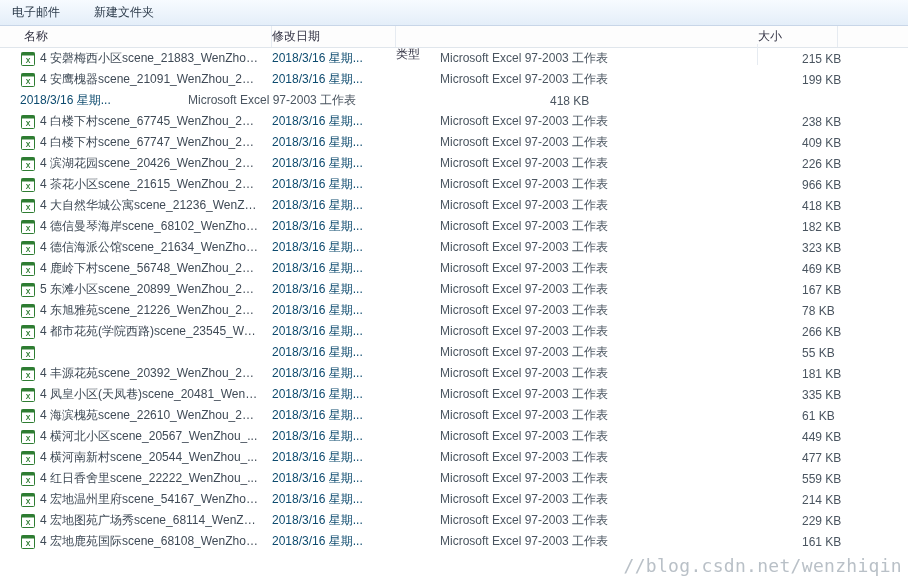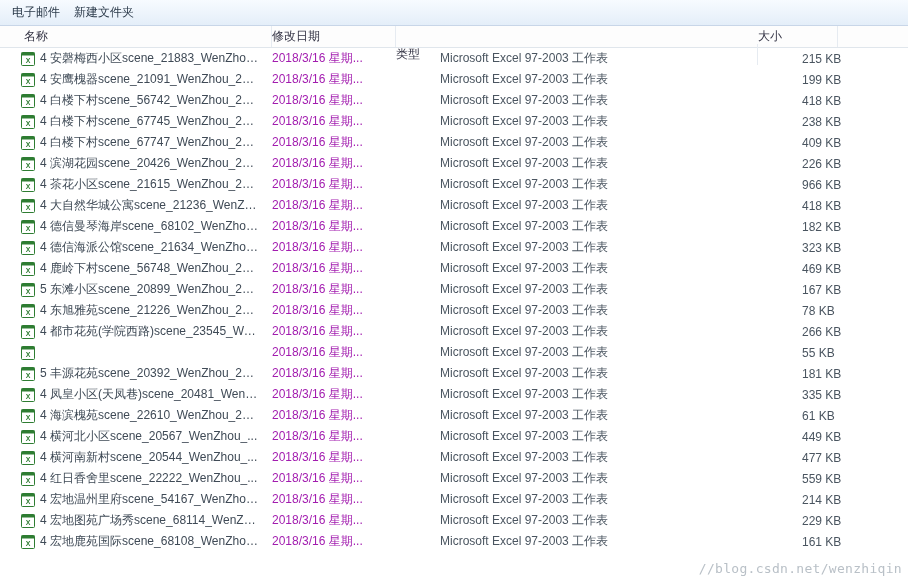--- a/index.html
+++ b/index.html
@@ -13,21 +13,21 @@
     overflow: hidden;
     position: relative;
   }
   .toolbar {
     height: 26px;
     background: linear-gradient(#f7fbff, #e4eef9);
     border-bottom: 1px solid #c8d6e8;
     display: flex;
     align-items: center;
     padding: 0 8px;
-    gap: 6px;
+    gap: 26px;
     color: #2b3a4a;
   }
   .tool-btn {
     cursor: pointer;
     padding: 2px 4px;
   }
   .header-row {
     display: flex;
     height: 22px;
     background: #fdfdfd;
@@ -58,33 +58,33 @@
     gap: 4px;
     overflow: hidden;
   }
   .fname {
     overflow: hidden;
     text-overflow: ellipsis;
     white-space: nowrap;
     flex: 0 1 auto;
     max-width: 218px;
   }
-  .date-cell { width: 124px; color: #a21caf; }
+  .date-cell { width: 124px; color: #0c4a6e; }
   .type-cell { width: 362px; color: #4a5560; margin-left: 44px; }
   .size-cell { width: 80px; text-align: left; padding-right: 16px; color: #4a5560; }
   .xls-icon {
     width: 16px; height: 16px; flex: none;
     display: inline-flex; align-items: center; justify-content: center;
   }
   .watermark {
     position: absolute;
     right: 6px;
     bottom: 4px;
     color: #b9c0c7;
-    font-size: 13px;
+    font-size: 18px;
     font-family: Consolas, monospace;
     letter-spacing: 0.3px;
     pointer-events: none;
   }
 </style>
 </head>
 <body>
 
 <div class="toolbar">
   <span class="tool-btn">电子邮件</span>
@@ -123,30 +123,20 @@
             <text x="8" y="12" text-anchor="middle" font-size="7" font-family="Arial" fill="#2e7d32" font-weight="bold">X</text>
           </svg>
         </span>
         <span class="fname">4 安鹰槐器scene_21091_WenZhou_20...</span>
       </div>
       <div class="date-cell">2018/3/16 星期...</div>
       <div class="type-cell">Microsoft Excel 97-2003 工作表</div>
       <div class="size-cell">199 KB</div>
     </div>
     <div class="row">
-      <div class="name-cell">
-        <span class="xls-icon">
-          <svg viewBox="0 0 16 16" width="16" height="16">
-            <rect x="1.5" y="1.5" width="13" height="13" rx="1" fill="#fff" stroke="#2e7d32" stroke-width="1"></rect>
-            <rect x="1.5" y="1.5" width="13" height="3" fill="#2e7d32"></rect>
-            <text x="8" y="12" text-anchor="middle" font-size="7" font-family="Arial" fill="#2e7d32" font-weight="bold">X</text>
-          </svg>
-        </span>
-        <span class="fname">4 白楼下村scene_56742_WenZhou_20...</span>
-      </div>
       <div class="date-cell">2018/3/16 星期...</div>
       <div class="type-cell">Microsoft Excel 97-2003 工作表</div>
       <div class="size-cell">418 KB</div>
     </div>
     <div class="row">
       <div class="name-cell">
         <span class="xls-icon">
           <svg viewBox="0 0 16 16" width="16" height="16">
             <rect x="1.5" y="1.5" width="13" height="13" rx="1" fill="#fff" stroke="#2e7d32" stroke-width="1"></rect>
             <rect x="1.5" y="1.5" width="13" height="3" fill="#2e7d32"></rect>
@@ -325,21 +315,21 @@
     </div>
     <div class="row">
       <div class="name-cell">
         <span class="xls-icon">
           <svg viewBox="0 0 16 16" width="16" height="16">
             <rect x="1.5" y="1.5" width="13" height="13" rx="1" fill="#fff" stroke="#2e7d32" stroke-width="1"></rect>
             <rect x="1.5" y="1.5" width="13" height="3" fill="#2e7d32"></rect>
             <text x="8" y="12" text-anchor="middle" font-size="7" font-family="Arial" fill="#2e7d32" font-weight="bold">X</text>
           </svg>
         </span>
-        <span class="fname">5 丰源花苑scene_20392_WenZhou_20...</span>
+        <span class="fname">4 丰源花苑scene_20392_WenZhou_20...</span>
       </div>
       <div class="date-cell">2018/3/16 星期...</div>
       <div class="type-cell">Microsoft Excel 97-2003 工作表</div>
       <div class="size-cell">181 KB</div>
     </div>
     <div class="row">
       <div class="name-cell">
         <span class="xls-icon">
           <svg viewBox="0 0 16 16" width="16" height="16">
             <rect x="1.5" y="1.5" width="13" height="13" rx="1" fill="#fff" stroke="#2e7d32" stroke-width="1"></rect>

